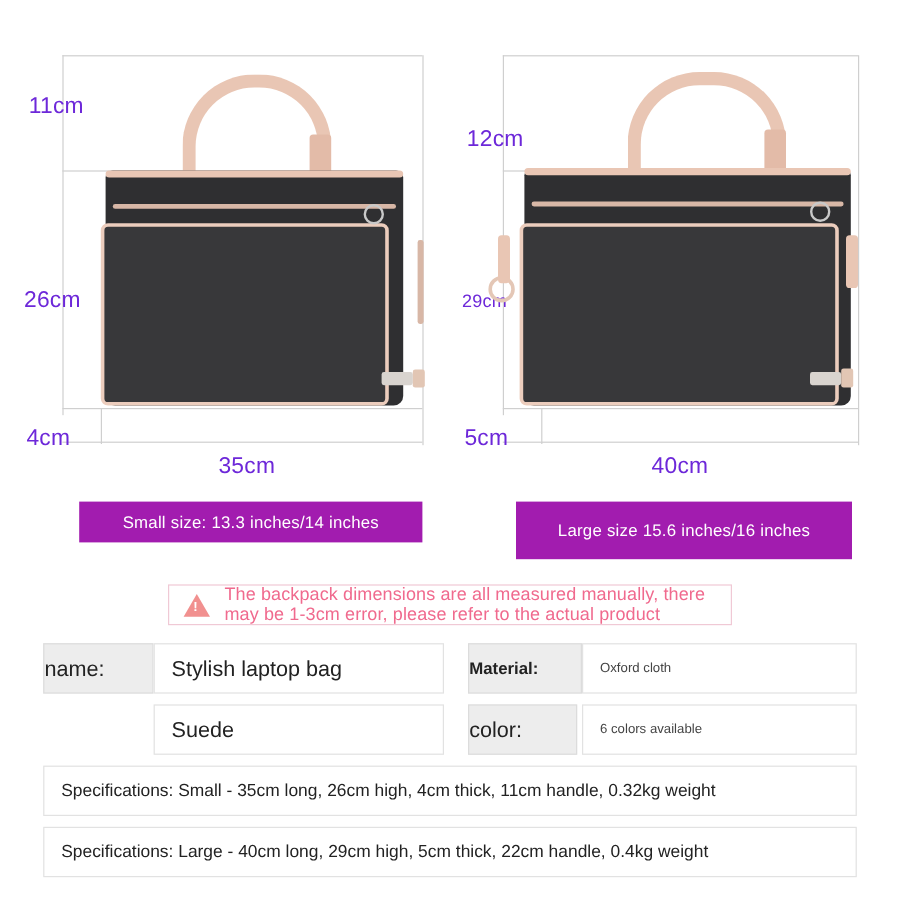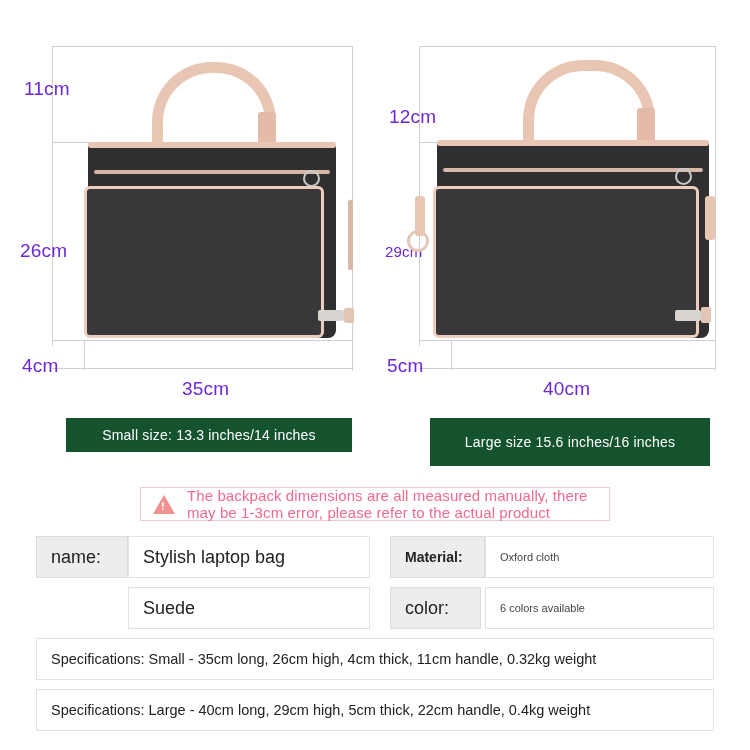--- a/index.html
+++ b/index.html
@@ -103,21 +103,21 @@
   }
   .bag .strap-loop{
     position:absolute;
     background:#e9c6b4;
     border-radius:3px;
   }
 
   
   .caption{
     position:absolute;
-    background:#14532d;
+    background:#a21caf;
     color:#ffffff;
     font-size:14px;
     display:flex;
     align-items:center;
     justify-content:center;
     letter-spacing:0.2px;
   }
   .caption.small{left:66px;top:418px;width:286px;height:34px;}
   .caption.large{left:430px;top:418px;width:280px;height:48px;}
 
@@ -154,21 +154,20 @@
   
   .spec{position:absolute;left:0;top:536px;width:750px;}
   .row{position:relative;height:42px;margin-bottom:9px;}
 
   .cell-label{
     position:absolute;
     background:#ededed;
     border:1px solid #dcdcdc;
     box-sizing:border-box;
     display:flex;align-items:center;
-    padding-left:14px;
     height:42px;
   }
   .cell-value{
     position:absolute;
     background:#ffffff;
     border:1px solid #e2e2e2;
     box-sizing:border-box;
     display:flex;align-items:center;
     padding-left:14px;
     height:42px;

